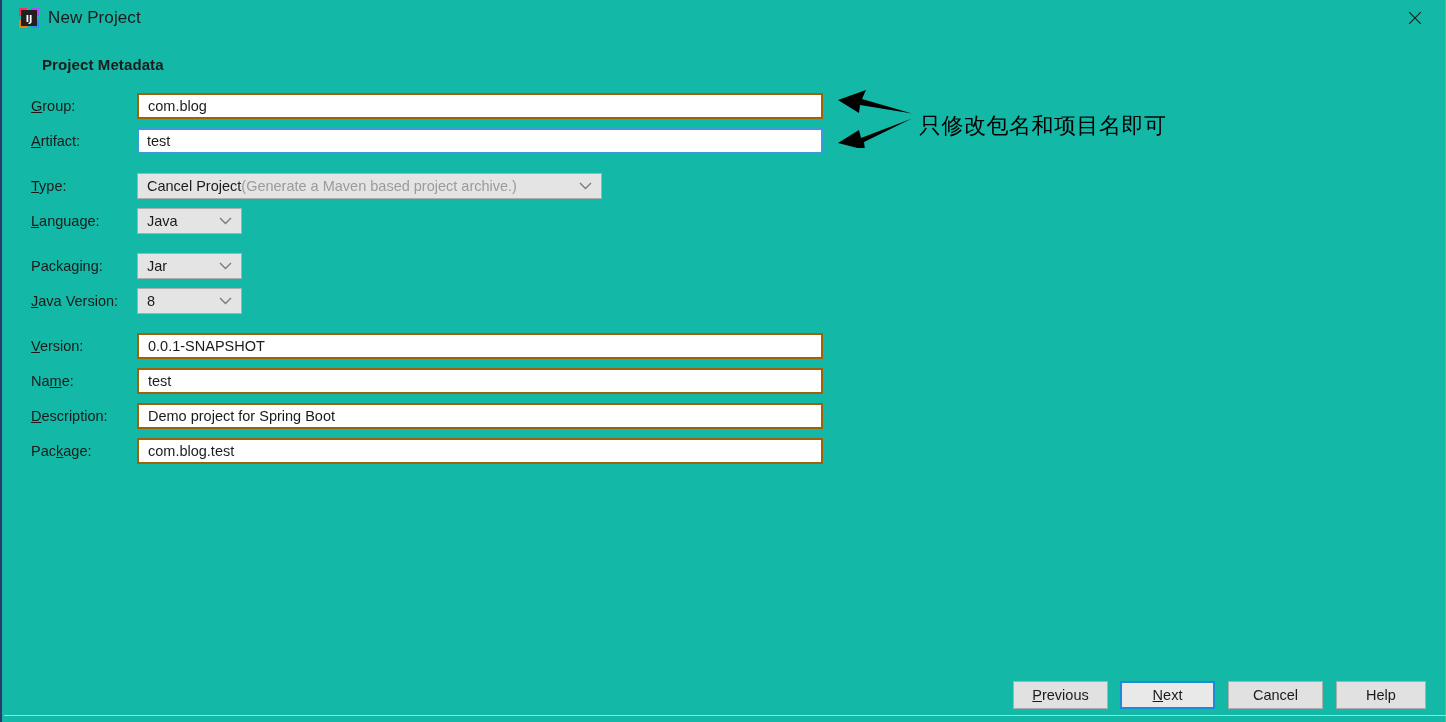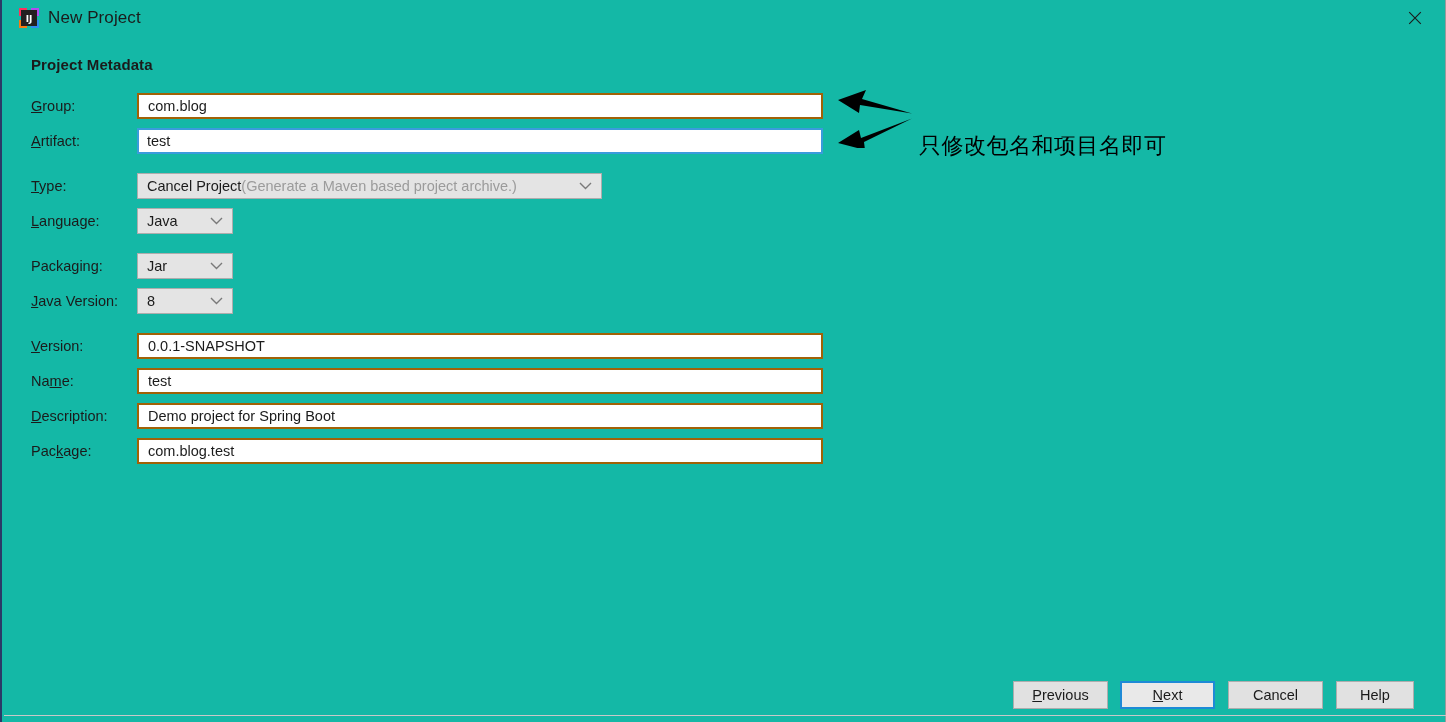--- a/index.html
+++ b/index.html
@@ -56,21 +56,21 @@
     display: flex;
     align-items: center;
     justify-content: center;
     cursor: default;
   }
   #close-button svg { display: block; }
 
   
   #section-title {
     position: absolute;
-    left: 29px; top: 56px;
+    left: 40px; top: 56px;
     font-size: 15px;
     font-weight: bold;
     color: #1b1b1b;
     letter-spacing: 0.1px;
     white-space: nowrap;
   }
 
   
   .row {
     position: absolute;
@@ -137,42 +137,41 @@
     font-size: 14.5px;
     color: #9b9b9b;
     white-space: nowrap;
     line-height: 24px;
   }
   .combo .chev {
     margin-left: auto;
     margin-right: 9px;
     display: block;
   }
-  .combo-sm { width: 96px; }
+  .combo-sm { width: 105px; }
   .combo-type { width: 465px; }
 
   
   #annotation {
     position: absolute;
     left: 830px;
     top: 88px;
     width: 320px;
     height: 60px;
     pointer-events: none;
   }
   #annotation-text {
     position: absolute;
     left: 917px;
     top: 111px;
     font-family: "DejaVu Sans", "Liberation Sans", sans-serif;
     font-size: 22px;
     color: #000000;
     white-space: nowrap;
     letter-spacing: 0.5px;
-    margin-top: 20px;
   }
 
   
   #bottom-rule {
     position: absolute;
     left: 2px;
     top: 715px;
     width: 1443px;
     height: 1px;
     background: #c8c8c8;
@@ -315,17 +314,17 @@
 
   <div class="btn" style="left:1011px; width:95px;">
     <span><span class="mn">P</span>revious</span>
   </div>
   <div class="btn default" style="left:1118px; width:95px;">
     <span><span class="mn">N</span>ext</span>
   </div>
   <div class="btn" style="left:1226px; width:95px;">
     <span>Cancel</span>
   </div>
-  <div class="btn" style="left:1334px; width:78px;">
+  <div class="btn" style="left:1334px; width:90px;">
     <span>Help</span>
   </div>
 
 </div>
 
 </body></html>

